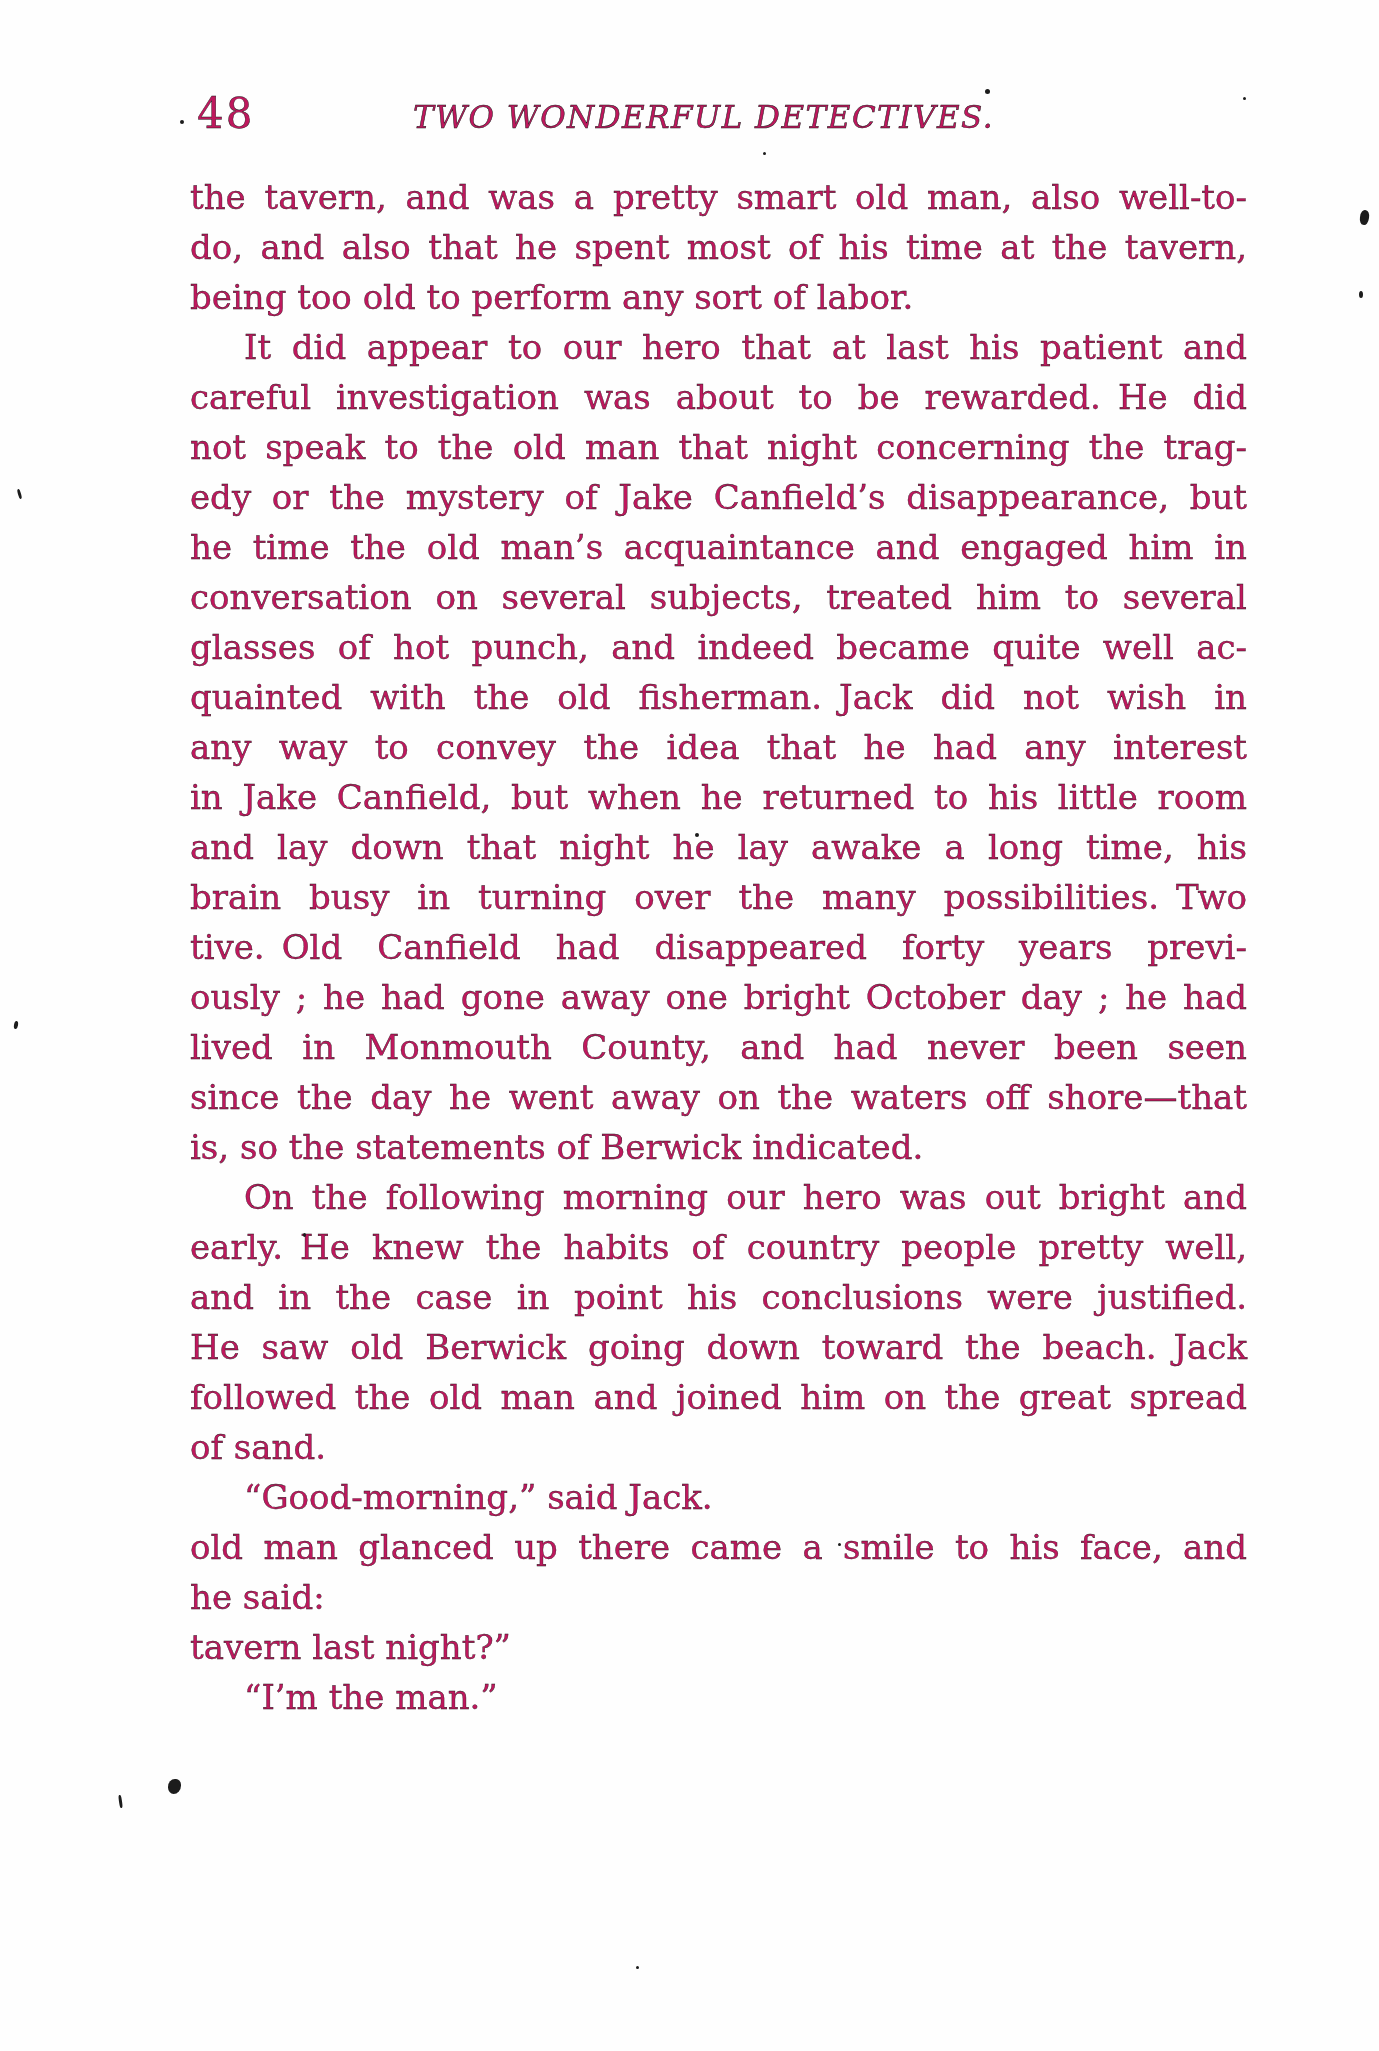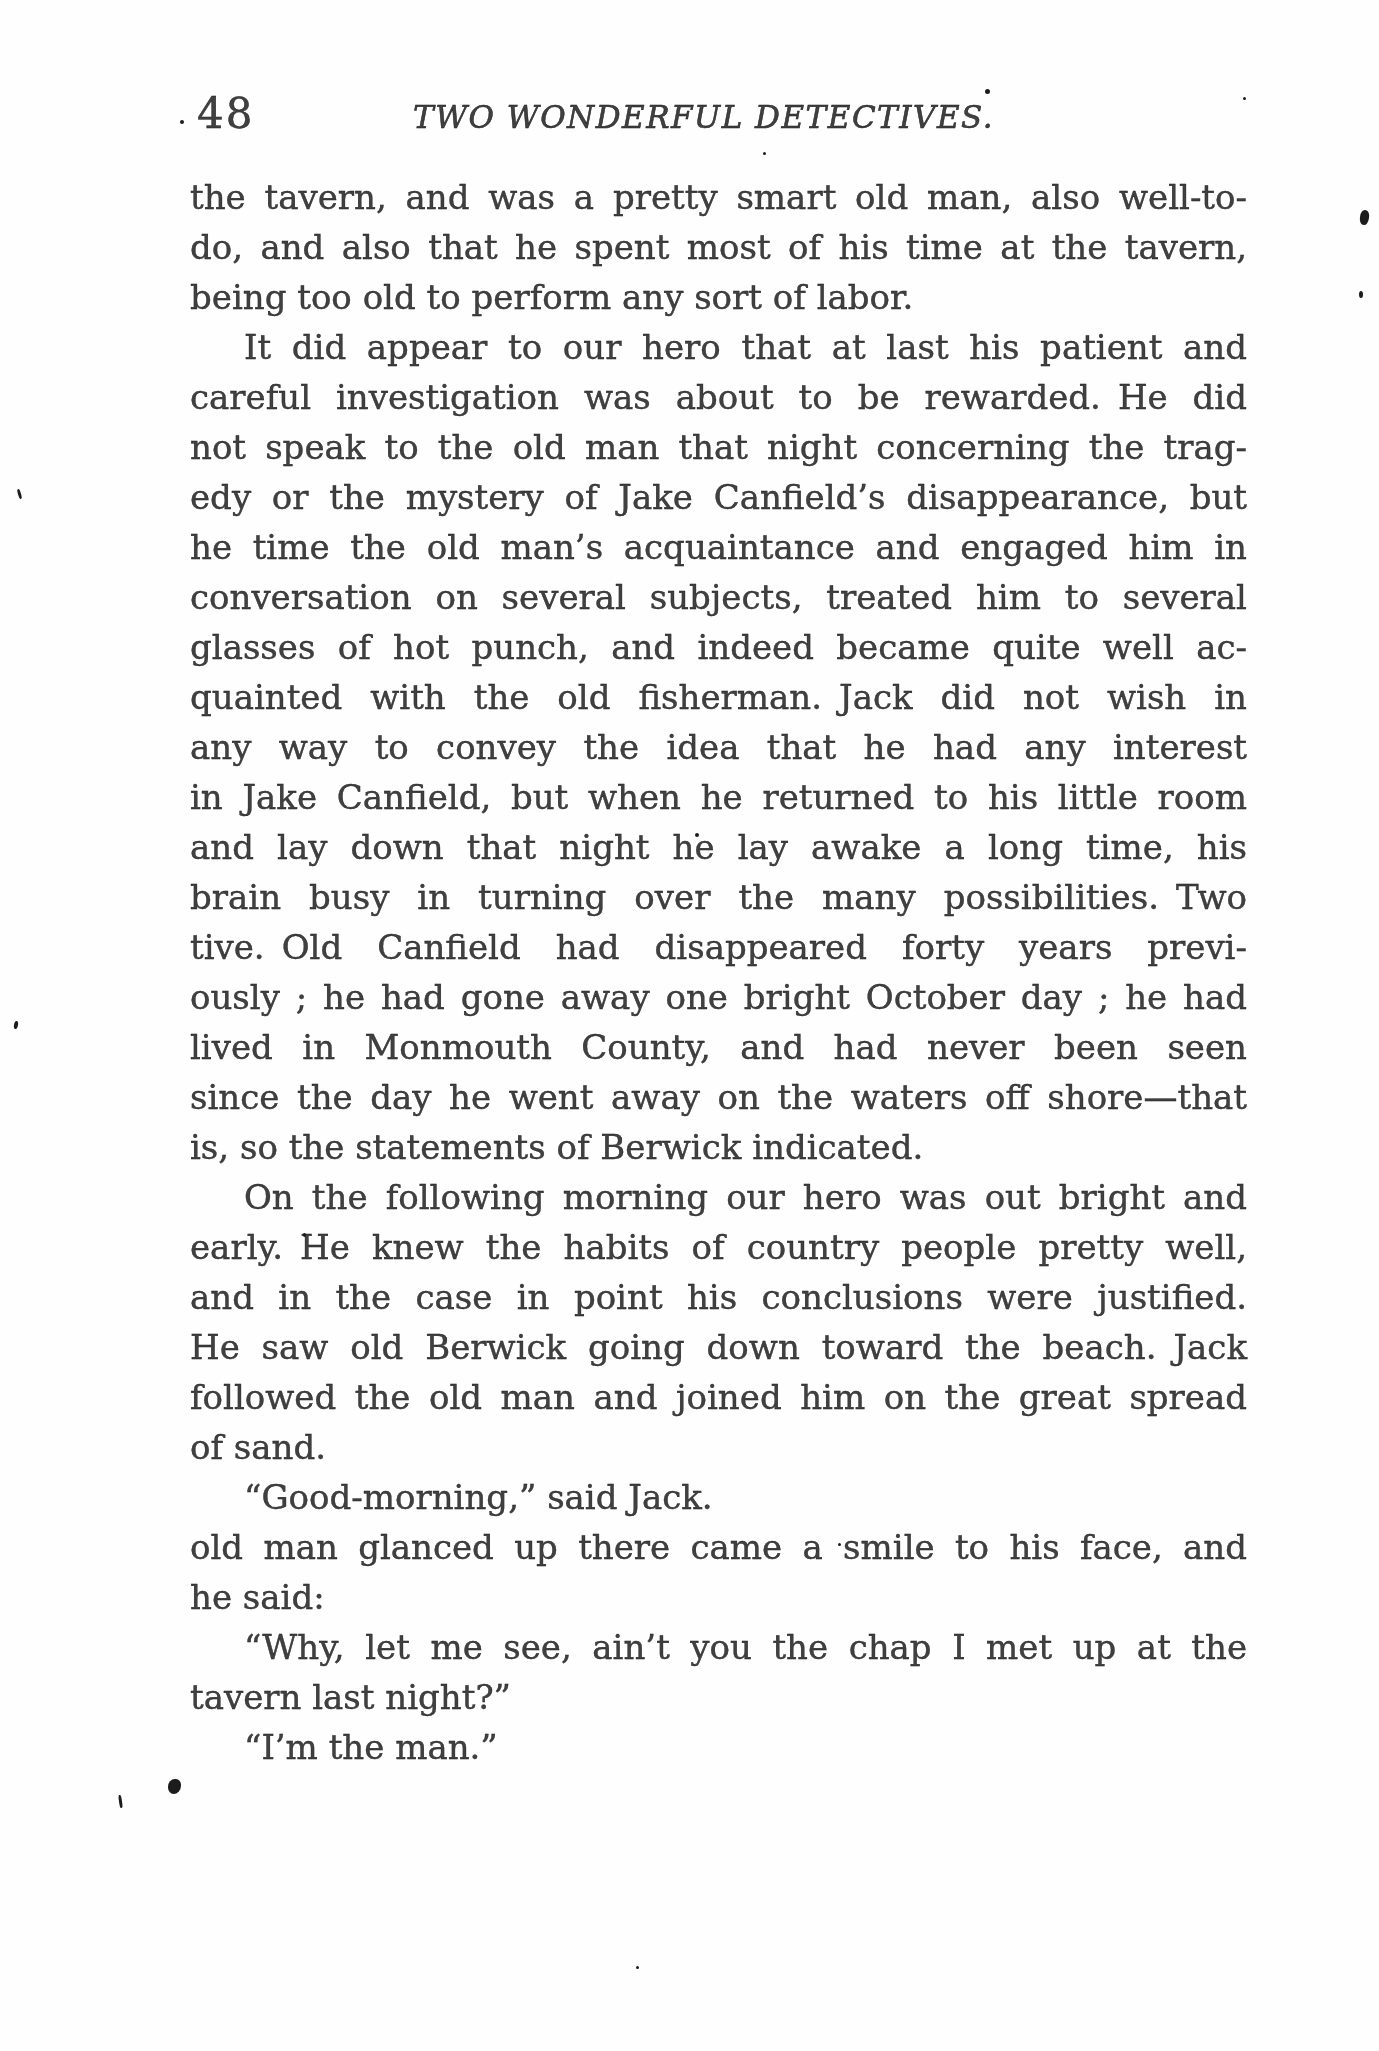--- a/index.html
+++ b/index.html
@@ -3,21 +3,21 @@
 <meta charset="utf-8">
 <style>
   html,body { margin:0; padding:0; background:#e8e8e8; }
   .page {
     position:relative;
     width:1379px; height:2051px;
     margin:0 auto;
     background:#fefefe;
     overflow:hidden;
     font-family:"DejaVu Serif", serif;
-    color:#404040;
+    color:#be185d;
   }
   .pagenum {
     position:absolute;
     left:197px; top:93px;
     font-size:42px; line-height:1;
     letter-spacing:2px;
     -webkit-text-stroke:0.4px #181818;
   }
   .running-title {
     position:absolute;
@@ -76,21 +76,20 @@
       <div class="line last">is, so the statements of Berwick indicated.</div>
       <div class="line indent">On the following morning our hero was out bright and</div>
       <div class="line">early. He knew the habits of country people pretty well,</div>
       <div class="line">and in the case in point his conclusions were justified.</div>
       <div class="line">He saw old Berwick going down toward the beach. Jack</div>
       <div class="line">followed the old man and joined him on the great spread</div>
       <div class="line last">of sand.</div>
       <div class="line indent last">“Good-morning,” said Jack.</div>
       <div class="line">old man glanced up there came a smile to his face, and</div>
       <div class="line last">he said:</div>
-      <div class="line indent">“Why, let me see, ain’t you the chap I met up at the</div>
       <div class="line last">tavern last night?”</div>
       <div class="line indent last">“I’m the man.”</div>
     </div>
 <span class="art" style="left: 180px; top: 120px; width: 4px; height: 4px; border-radius: 50%;"></span>
     <span class="art" style="left: 985px; top: 89px; width: 5px; height: 5px; border-radius: 50%;"></span>
     <span class="art" style="left: 1243px; top: 97px; width: 3px; height: 3px; border-radius: 50%;"></span>
     <span class="art" style="left: 1360px; top: 210px; width: 9px; height: 15px; border-radius: 45%; transform: rotate(8deg);"></span>
     <span class="art" style="left: 1359px; top: 291px; width: 4px; height: 7px; border-radius: 50%;"></span>
     <span class="art" style="left: 763px; top: 152px; width: 3px; height: 3px; border-radius: 50%;"></span>
     <span class="art" style="left: 18px; top: 489px; width: 3px; height: 10px; border-radius: 40%; transform: rotate(-15deg);"></span>

